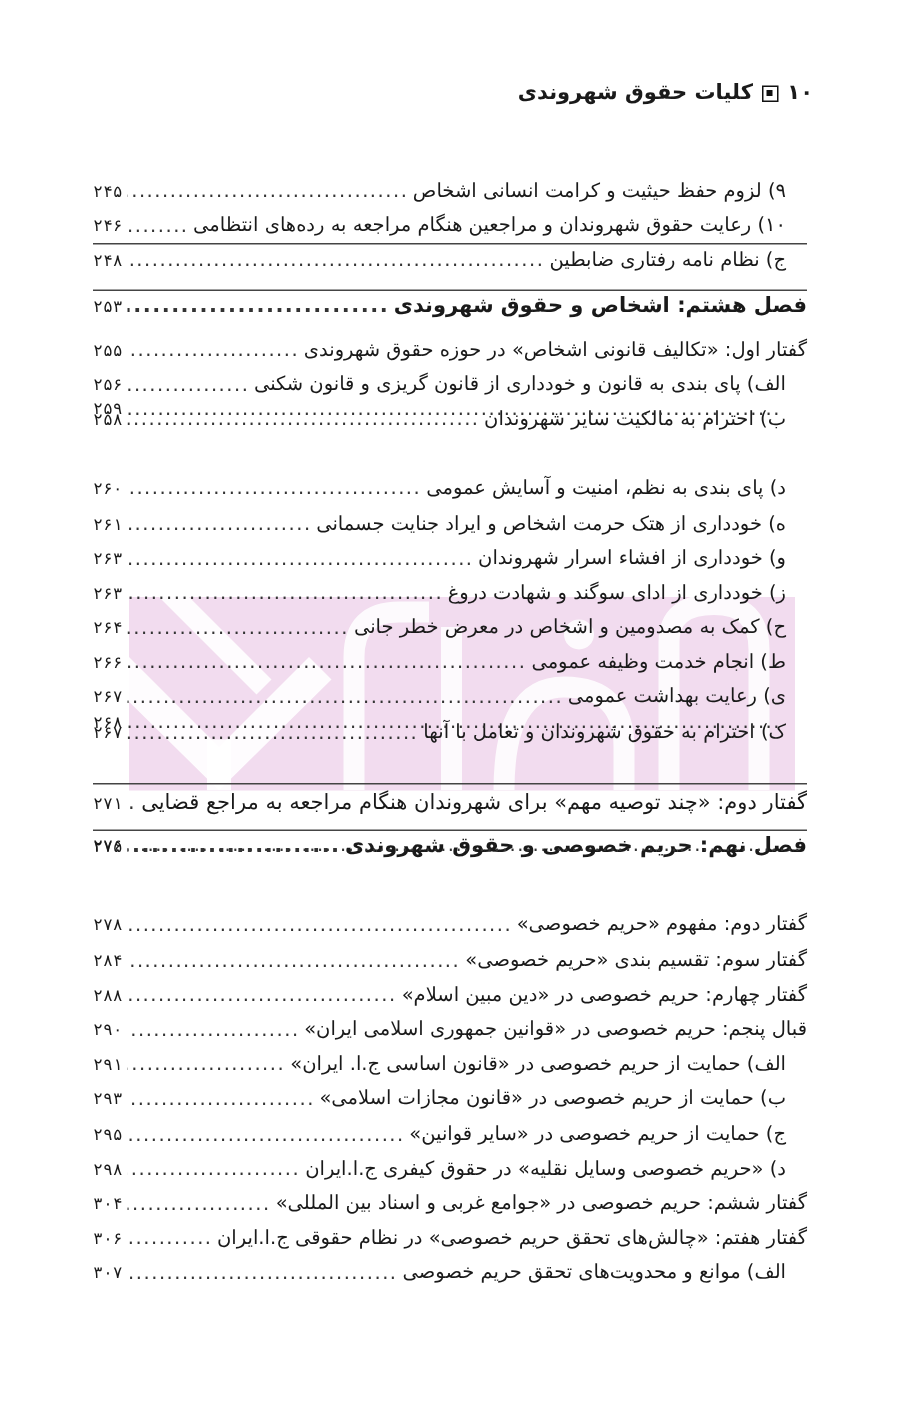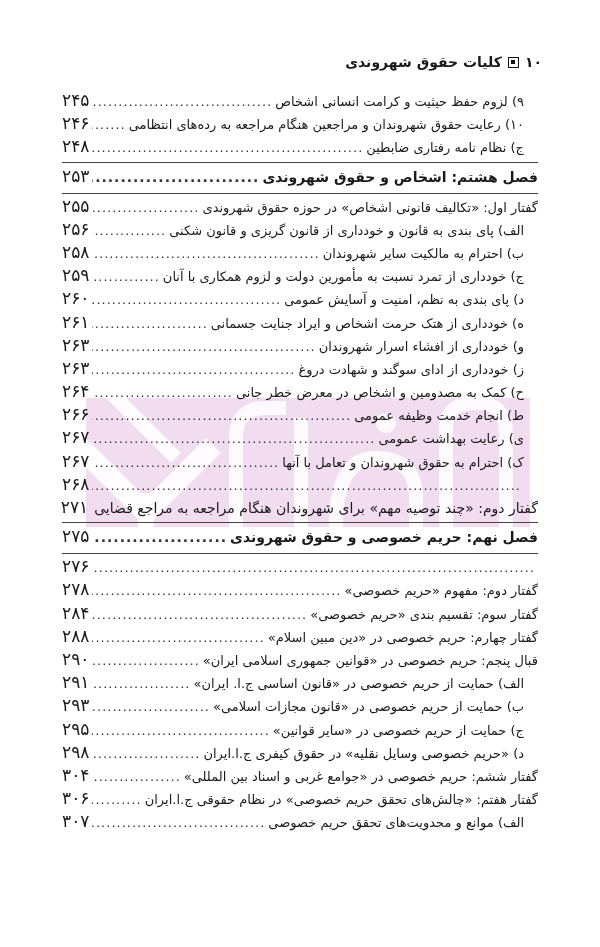--- a/index.html
+++ b/index.html
@@ -73,35 +73,36 @@
   }
   .row {
     direction: rtl;
     display: flex;
     align-items: baseline;
     height: 23.2px;
     font-size: 13px;
     white-space: nowrap;
     position: relative;
   }
-  .row .title { flex: 0 0 auto; }
+  .row .title { flex: 0 0 auto; margin-top: 30px; }
   .row .dots {
     flex: 1 1 auto;
     overflow: hidden;
     margin: 0 3px;
     color: #333;
     letter-spacing: 1px;
   }
   .row .dots::after {
     content: "..........................................................................................................................................................................";
   }
   .row .page-num {
     flex: 0 0 auto;
     direction: rtl;
-    font-size: 17px;
+    font-size: 11px;
+    font-family: Liberation Mono, monospace;
   }
   .row.sub { padding-right: 14px; }
   .row.chapter {
     font-weight: bold;
     font-size: 14px;
     height: 25px;
     margin-top: 3px;
   }
   .row.chapter .page-num { font-weight: normal; }
   .rule {
@@ -169,21 +170,20 @@
         <span class="title">الف) پای بندی به قانون و خودداری از قانون گریزی و قانون شکنی</span>
         <span class="dots"></span>
         <span class="page-num">۲۵۶</span>
       </div>
       <div class="row sub">
         <span class="title">ب) احترام به مالکیت سایر شهروندان</span>
         <span class="dots"></span>
         <span class="page-num">۲۵۸</span>
       </div>
       <div class="row sub">
-        <span class="title">ج) خودداری از تمرد نسبت به مأمورین دولت و لزوم همکاری با آنان</span>
         <span class="dots"></span>
         <span class="page-num">۲۵۹</span>
       </div>
       <div class="row sub">
         <span class="title">د) پای بندی به نظم، امنیت و آسایش عمومی</span>
         <span class="dots"></span>
         <span class="page-num">۲۶۰</span>
       </div>
       <div class="row sub">
         <span class="title">ه) خودداری از هتک حرمت اشخاص و ایراد جنایت جسمانی</span>

